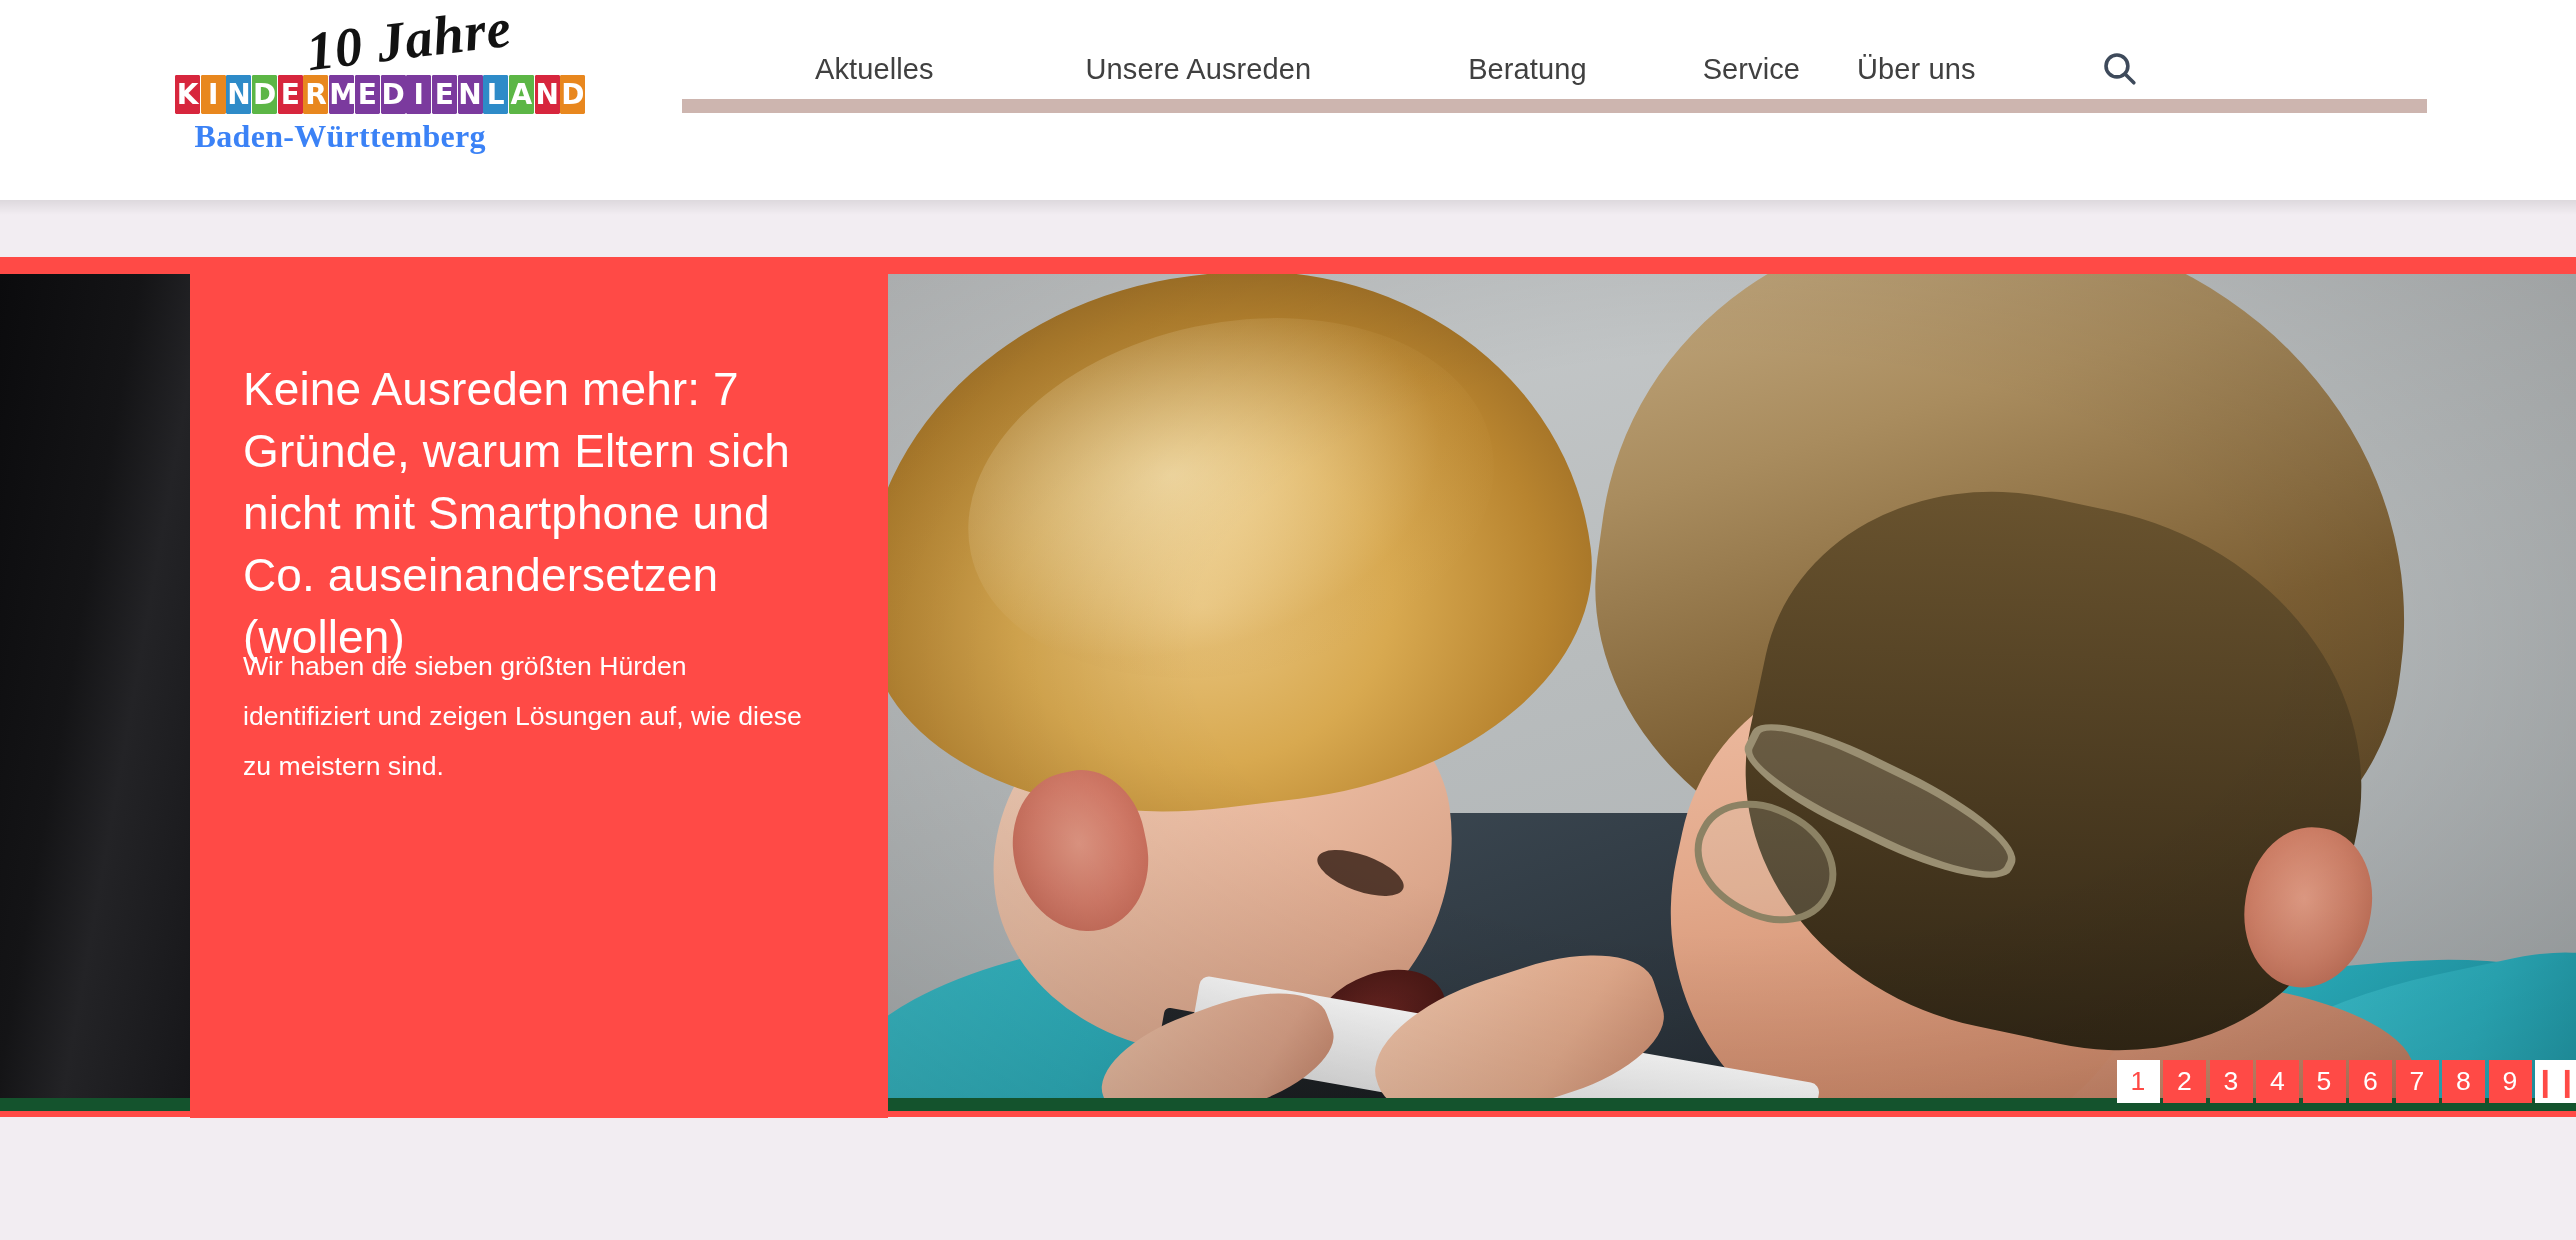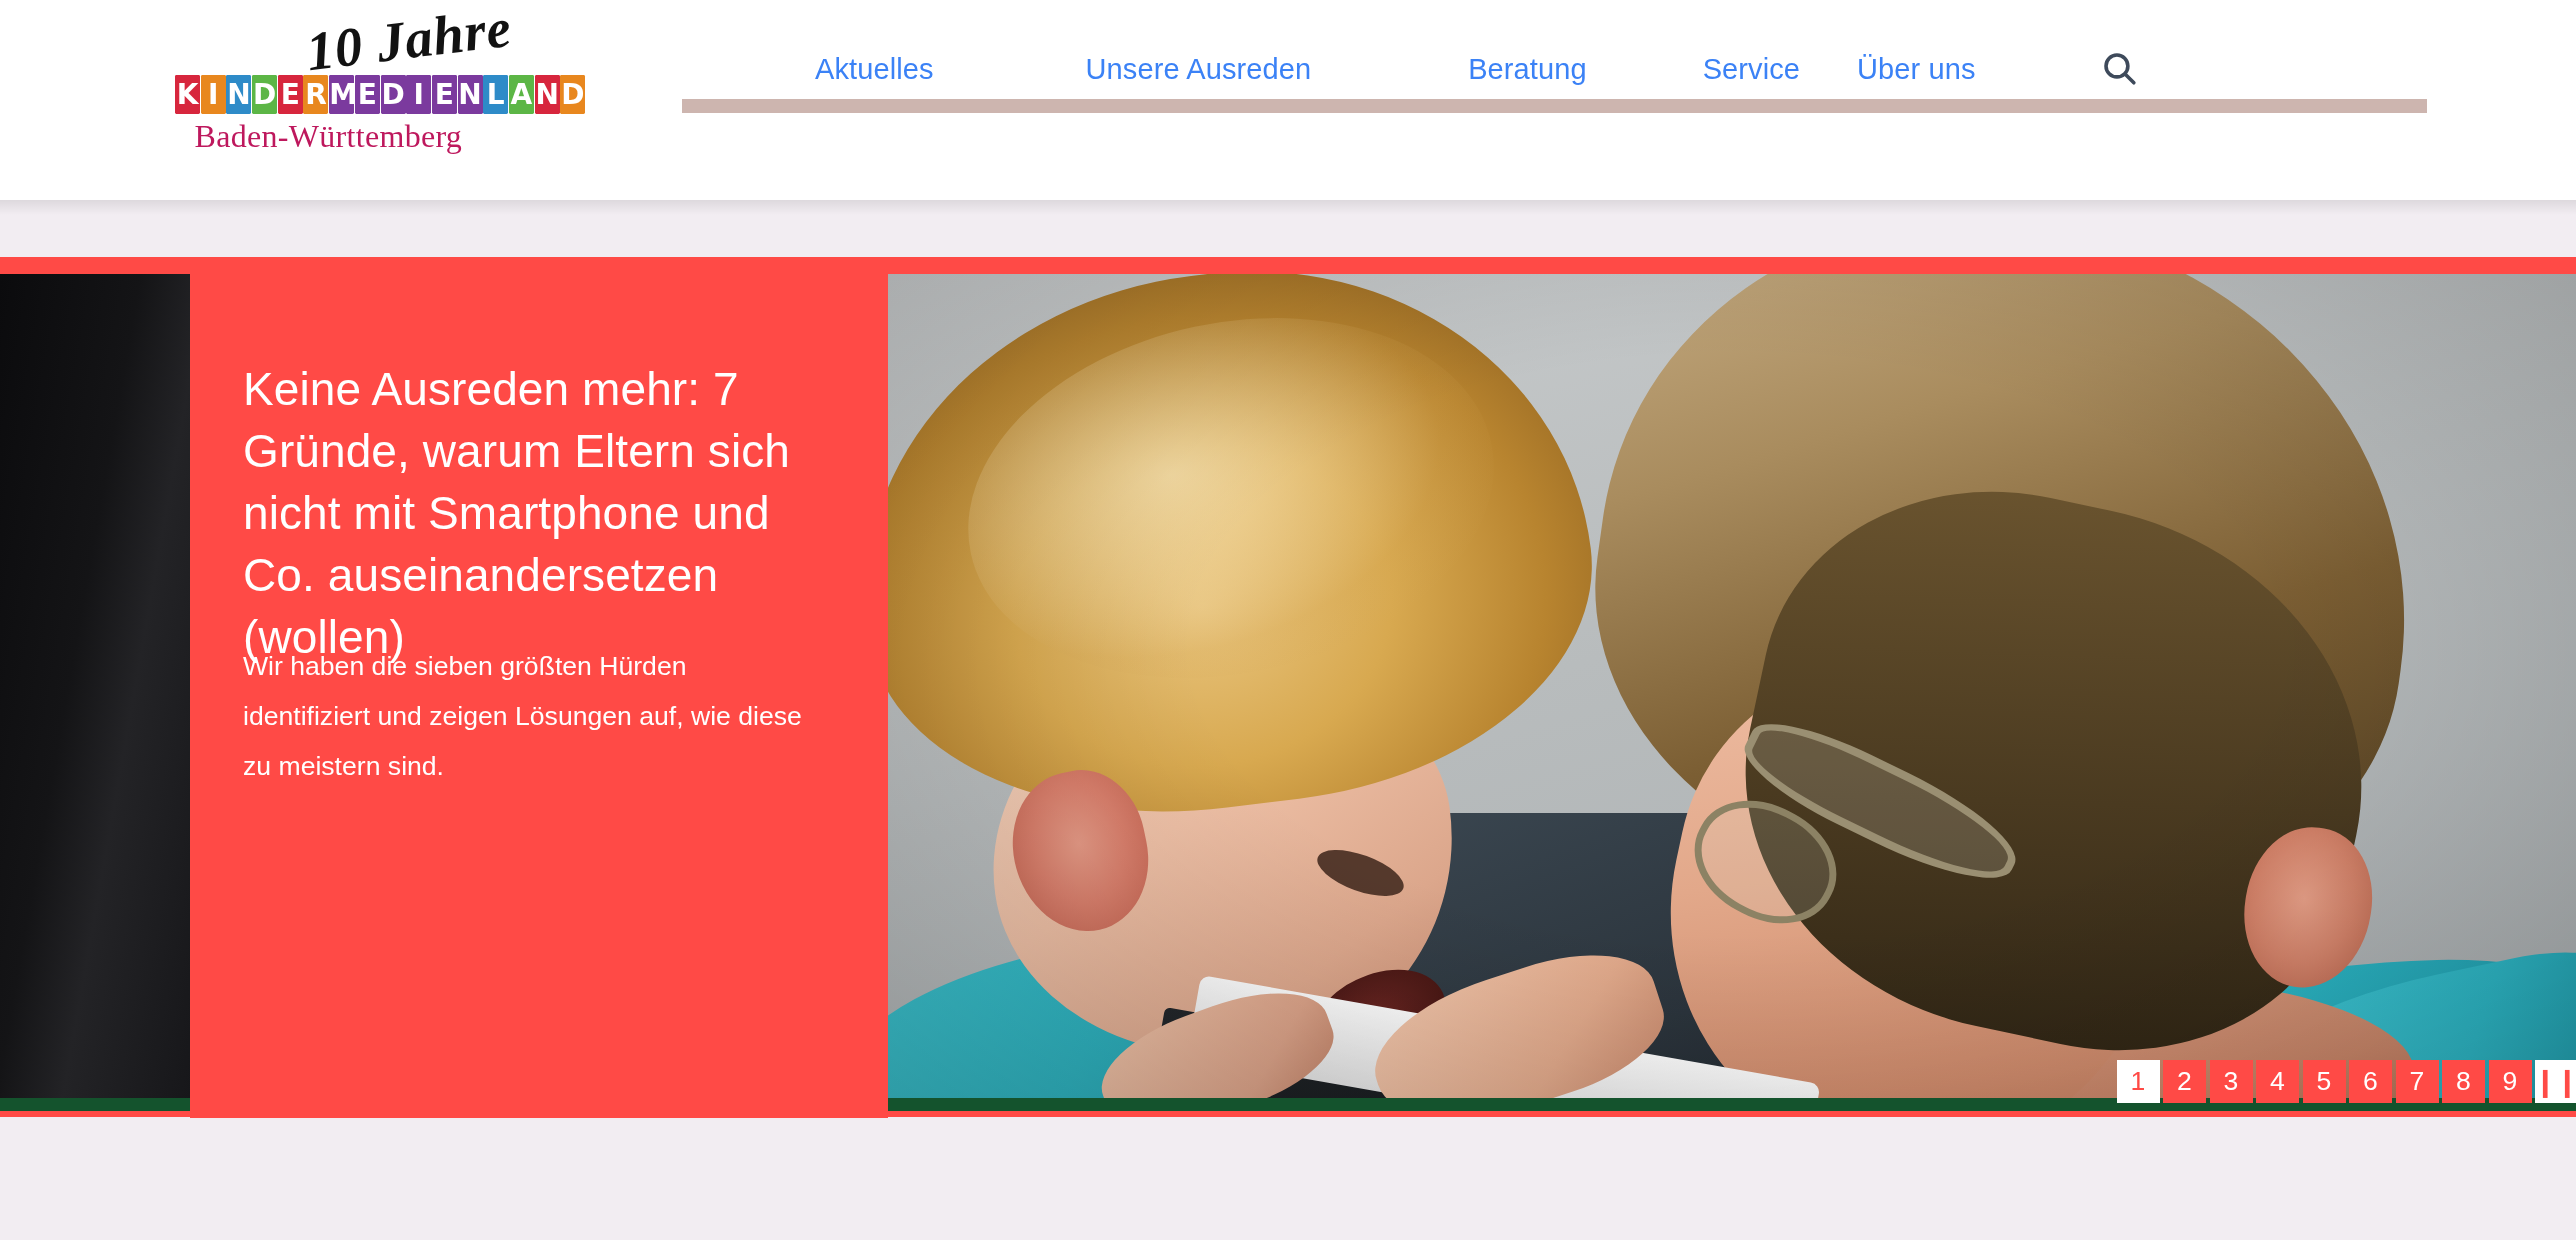--- a/index.html
+++ b/index.html
@@ -52,33 +52,34 @@
     border-radius:1.4px;
   }
   .lc-red    { background:#D7263D; }
   .lc-orange { background:#E8871E; }
   .lc-blue   { background:#2E8BC8; }
   .lc-green  { background:#5CB646; }
   .lc-purple { background:#7B3A9E; }
   .logo-bw {
     position:absolute; left:19.6px; top:111px;
     font-family:"Liberation Serif", serif;
-    font-size:32px; color:#be185d; letter-spacing:0.3px;
+    font-size:32px; color:#3b82f6; letter-spacing:0.3px;
     white-space:nowrap;
+    font-weight:bold;
   }
 
   
   .nav {
     position:absolute; left:682px; top:42px; width:1749px; height:77px;
   }
   .nav-list {
     display:flex; align-items:center; height:55px; list-style:none;
   }
   .nav-item {
-    font-size:29px; color:#3b82f6; white-space:nowrap;
+    font-size:29px; color:#404040; white-space:nowrap;
     cursor:pointer; letter-spacing:0.1px;
   }
   .nav-item:nth-child(1) { margin-left:133px; }
   .nav-item:nth-child(2) { margin-left:152px; }
   .nav-item:nth-child(3) { margin-left:157px; }
   .nav-item:nth-child(4) { margin-left:116px; }
   .nav-item:nth-child(5) { margin-left:57px;text-align:right; }
   .nav-search {
     margin-left:122px; width:43px; height:43px;
     display:flex; align-items:center; justify-content:center;

